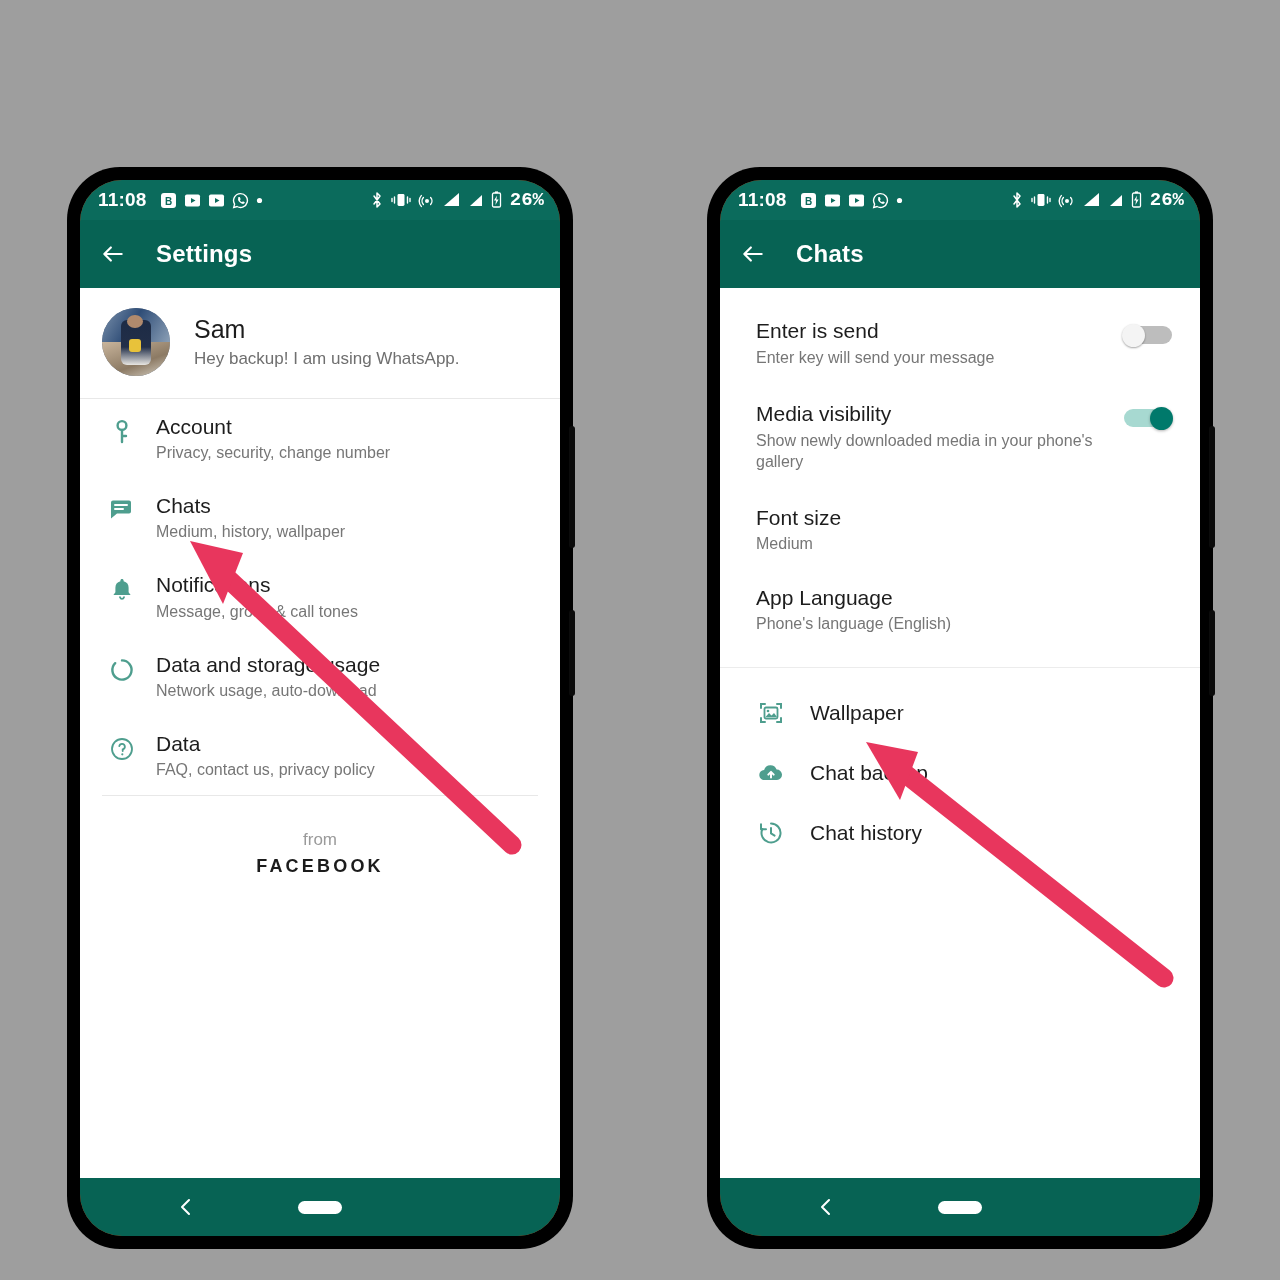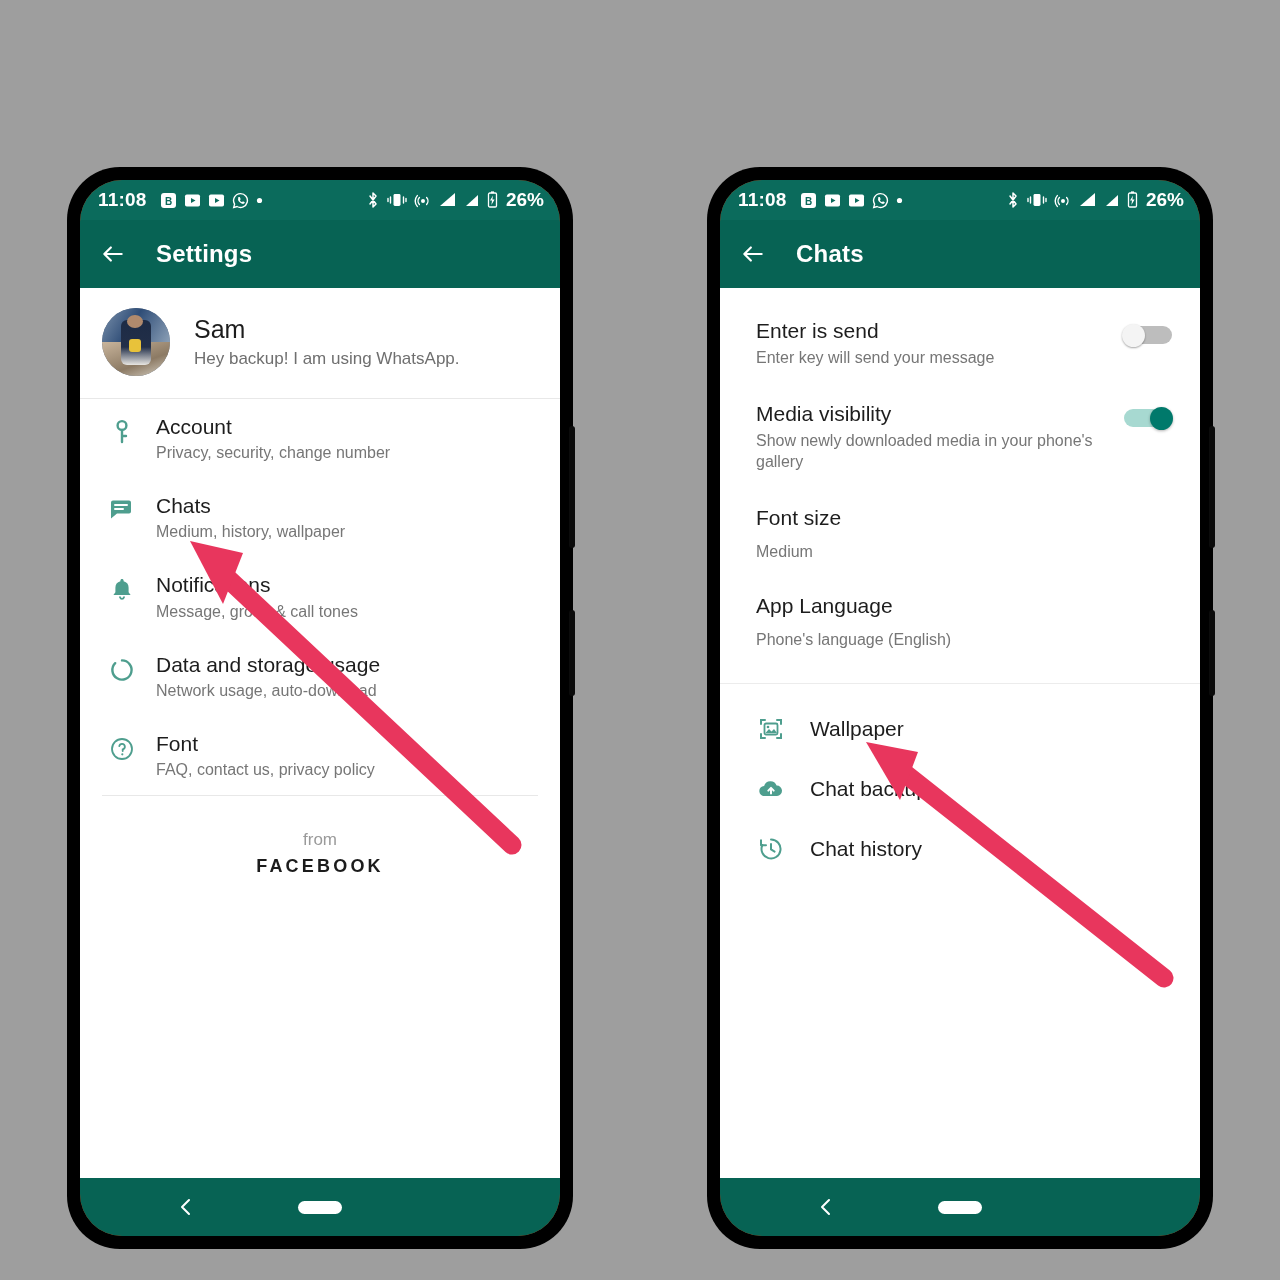--- a/index.html
+++ b/index.html
@@ -40,21 +40,21 @@
 
   
   .statusbar {
     height: 40px; background: #0b6b5c;
     display: flex; align-items: center;
     padding: 0 16px 0 18px;
     color: #fff; flex: 0 0 auto;
   }
   .sb-time { font-size: 19px; font-weight: bold; letter-spacing: .2px; }
   .sb-left-icons { display: flex; align-items: center; gap: 7px; margin-left: 13px; }
-  .sb-right-icons { margin-left: auto; display: flex; align-items: center; gap: 7px; }
+  .sb-right-icons { margin-left: auto; display: flex; align-items: center; gap: 7px; font-family: Liberation Mono, monospace; }
   .sb-pct { font-size: 19px; font-weight: bold; margin-left: 1px; }
   .ico { display: block; }
 
   
   .appbar {
     height: 68px; background: #076354;
     display: flex; align-items: center;
     padding: 0 20px; color: #fff; flex: 0 0 auto;
   }
   .appbar-title {
@@ -108,21 +108,21 @@
   .toggle { flex: 0 0 auto; position: relative; width: 52px; height: 22px; margin-top: 6px; }
   .toggle .track { position: absolute; left: 8px; top: 2px; width: 42px; height: 18px;
     border-radius: 9px; background: #bdbdbd; }
   .toggle .knob { position: absolute; left: 0; top: 0; width: 23px; height: 23px;
     border-radius: 50%; background: #f4f4f4; box-shadow: 0 1px 2px rgba(0,0,0,.35); }
   .toggle.on .track { background: #a7d9d1; left: 2px; }
   .toggle.on .knob { left: 28px; background: #00796b; box-shadow: 0 1px 3px rgba(0,0,0,.3); }
 
   .plainrow { padding: 16px 26px 16px 36px; }
   .plainrow .ttitle { font-size: 21px; color: #1d1d1d; line-height: 1.2; }
-  .plainrow .tsub { font-size: 16px; color: #767676; margin-top: 13px; }
+  .plainrow .tsub { font-size: 16px; color: #767676; margin-top: 5px; }
   .section-sep { height: 1px; background: #ececec; }
 
   .irow { display: flex; align-items: center; padding: 17px 26px 17px 30px; }
   .irow .sicon { width: 42px; flex: 0 0 42px; display: flex; justify-content: center; }
   .irow .stitle { font-size: 21px; color: #1d1d1d; margin-left: 18px; }
 
   
   .fb { text-align: center; padding-top: 34px; }
   .fb-from { font-size: 17px; color: #9a9a9a; }
   .fb-name { font-size: 18px; color: #1c1c1c; font-weight: bold;
@@ -280,21 +280,21 @@
 
         <div class="srow">
           <span class="sicon">
             <svg width="26" height="26" viewBox="0 0 26 26">
                 <circle cx="13" cy="13" r="10" fill="none" stroke="#4e9e8e" stroke-width="1.8"></circle>
                 <path d="M10.3 10.2a2.8 2.8 0 1 1 3.4 3.2v1.6" fill="none" stroke="#4e9e8e" stroke-width="1.8" stroke-linecap="round"></path>
                 <circle cx="13.3" cy="18.3" r="1.1" fill="#4e9e8e"></circle>
               </svg>
           </span>
           <span class="stext">
-            <span class="stitle" style="display:block">Font</span>
+            <span class="stitle" style="display:block">Data</span>
             <span class="ssub" style="display:block">FAQ, contact us, privacy policy</span>
           </span>
         </div>
 
         <div class="divider inset"></div>
 
 
         <div class="fb">
           <div class="fb-from">from</div>
           <div class="fb-name">FACEBOOK</div>

